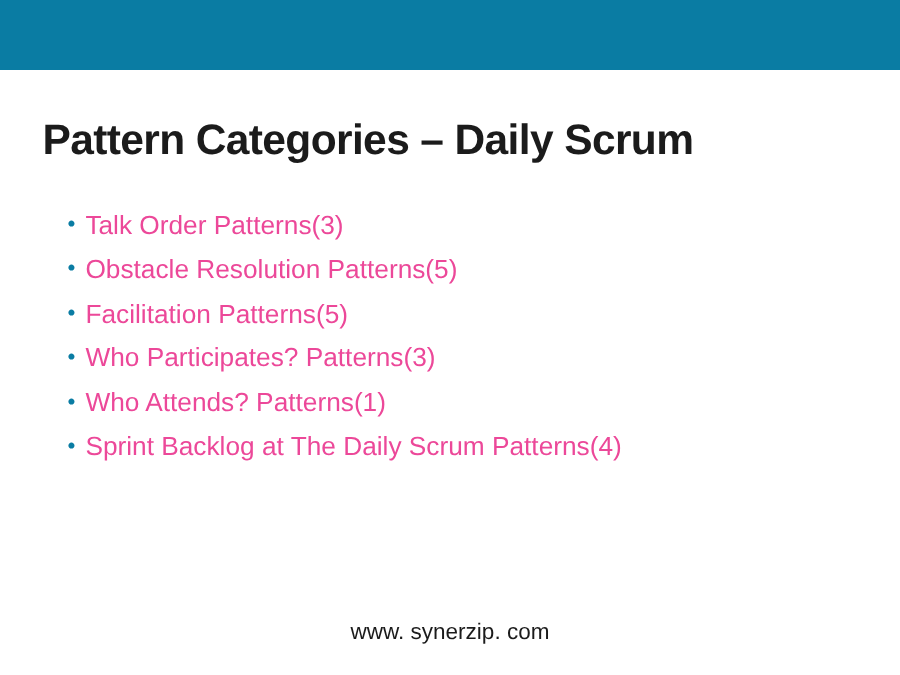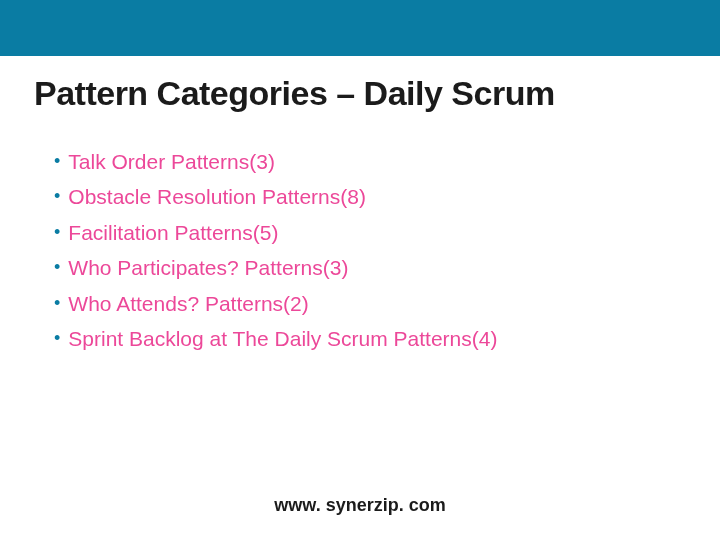--- a/index.html
+++ b/index.html
@@ -21,20 +21,21 @@
       background: #0a7ca3;
     }
     .title {
       font-family: Arial, Helvetica, sans-serif;
       font-weight: 900;
       font-size: 34px;
       color: #1b1b1b;
       letter-spacing: -0.5px;
       padding: 18px 0 0 34px;
       font-stretch: condensed;
+      margin-top: 19px;
     }
     .content {
       padding: 34px 0 0 54px;
     }
     .bullet-list {
       list-style: none;
     }
     .bullet-item {
       display: flex;
       align-items: baseline;
@@ -54,53 +55,53 @@
       line-height: 1.4;
     }
     .footer {
       position: absolute;
       bottom: 24px;
       left: 0;
       width: 100%;
       text-align: center;
     }
     .footer-text {
-      font-weight: bold;
+      font-weight: normal;
       font-size: 18px;
       color: #1b1b1b;
     }
   </style>
 </head>
 <body>
 
 <div class="header-bar"></div>
 
 <h1 class="title">Pattern Categories – Daily Scrum</h1>
 
 <div class="content">
   <ul class="bullet-list">
     <li class="bullet-item">
       <span class="bullet-dot">•</span>
       <span class="bullet-text">Talk Order Patterns(3)</span>
     </li>
     <li class="bullet-item">
       <span class="bullet-dot">•</span>
-      <span class="bullet-text">Obstacle Resolution Patterns(8)</span>
+      <span class="bullet-text">Obstacle Resolution Patterns(5)</span>
     </li>
     <li class="bullet-item">
       <span class="bullet-dot">•</span>
       <span class="bullet-text">Facilitation Patterns(5)</span>
     </li>
     <li class="bullet-item">
       <span class="bullet-dot">•</span>
       <span class="bullet-text">Who Participates? Patterns(3)</span>
     </li>
     <li class="bullet-item">
       <span class="bullet-dot">•</span>
-      <span class="bullet-text">Who Attends? Patterns(2)</span>
+      <span class="bullet-text">Who Attends? Patterns(1)</span>
     </li>
     <li class="bullet-item">
       <span class="bullet-dot">•</span>
       <span class="bullet-text">Sprint Backlog at The Daily Scrum Patterns(4)</span>
     </li>
   </ul>
 </div>
 
 <div class="footer">
   <span class="footer-text">www. synerzip. com</span>

